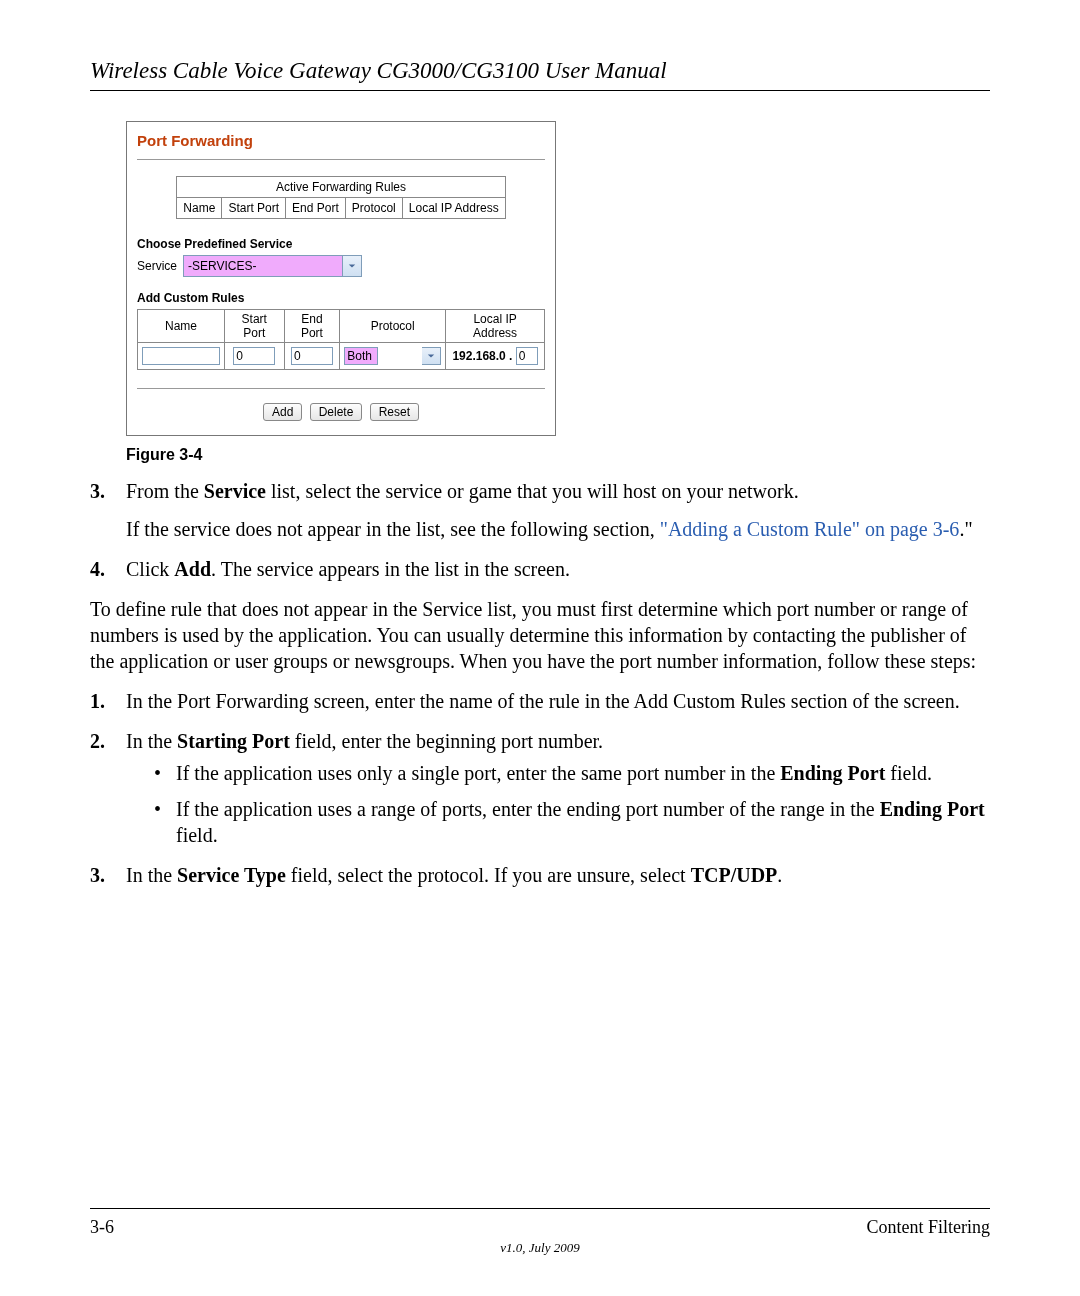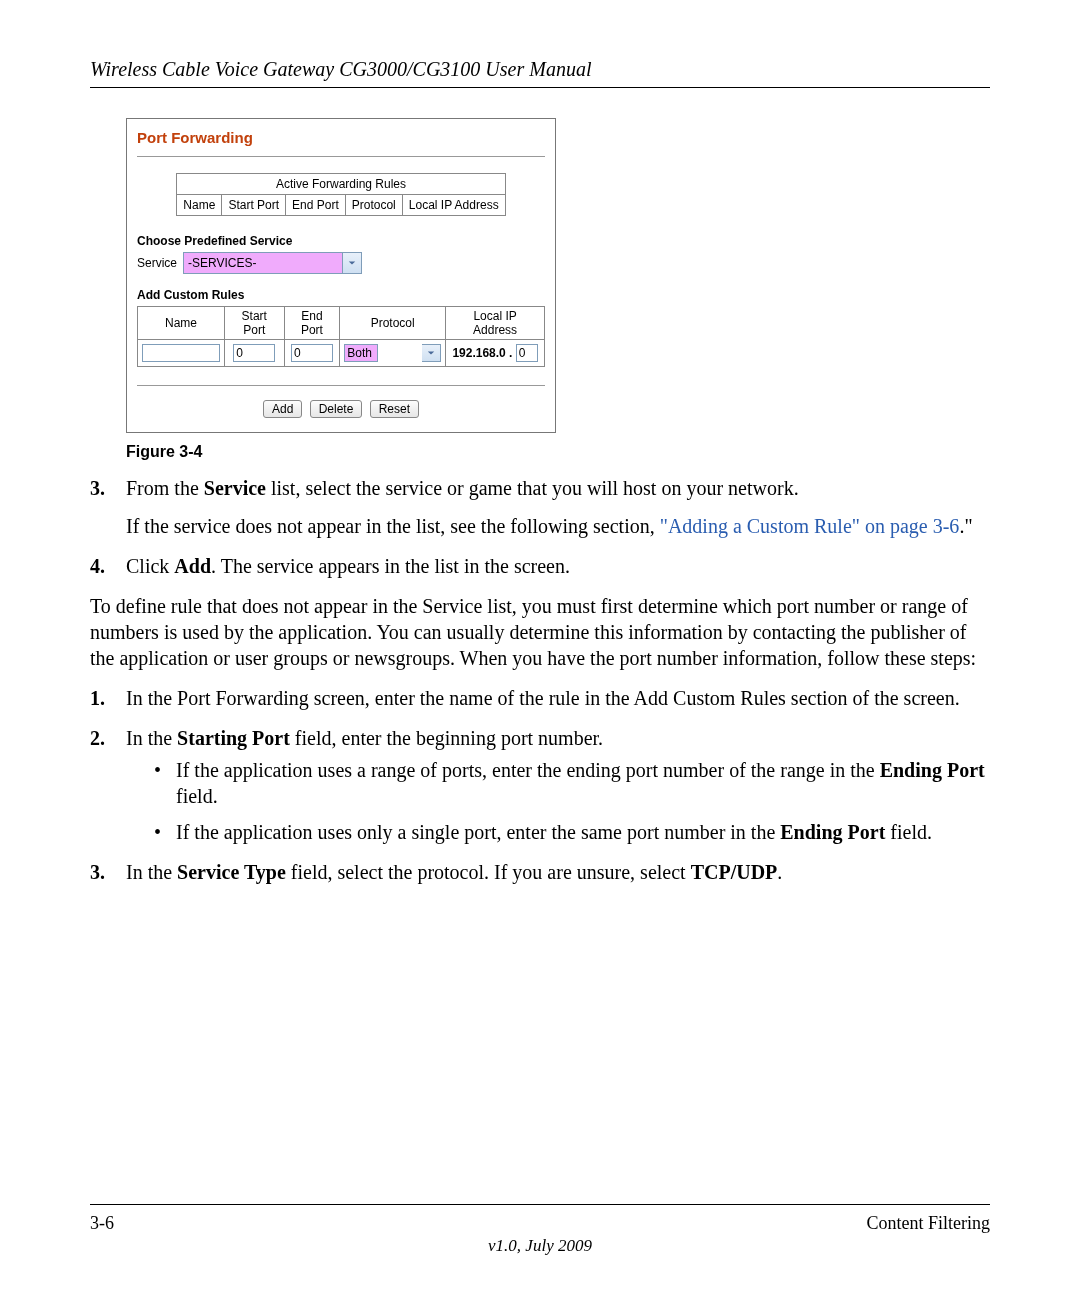--- a/index.html
+++ b/index.html
@@ -17,21 +17,21 @@
     box-sizing: border-box;
     position: relative;
   }
   .hdr-line {
     border-bottom: 1px solid #000;
     padding-bottom: 6px;
     margin-bottom: 30px;
   }
   .hdr-title {
     font-style: italic;
-    font-size: 20px;
+    font-size: 23px;
   }
   .router-box {
     width: 430px;
     border: 1px solid #777;
     margin: 0 0 10px 36px;
     padding: 10px 10px 14px 10px;
     font-family: Arial, Helvetica, sans-serif;
     font-size: 12px;
     color: #000;
     box-sizing: border-box;
@@ -64,21 +64,21 @@
   ol.num { list-style: none; padding: 0; margin: 0; }
   ol.num > li { position: relative; padding-left: 36px; margin-bottom: 14px; }
   ol.num > li .num-lbl { position: absolute; left: 0; font-weight: bold; }
   .link { color: #2a5db0; }
   h2.section { font-family: Arial, Helvetica, sans-serif; font-size: 26px; font-weight: bold; margin: 26px 0 10px 0; }
   ul.bul { list-style: none; padding: 0; margin: 6px 0 0 28px; }
   ul.bul > li { position: relative; padding-left: 22px; margin-bottom: 10px; }
   ul.bul > li::before { content: "•"; position: absolute; left: 0; }
   .footer { position: absolute; left: 90px; right: 90px; bottom: 40px; }
   .ftr-line { border-top: 1px solid #000; padding-top: 8px; display: flex; justify-content: space-between; font-size: 18px; }
-  .ftr-ver { text-align: center; font-style: italic; font-size: 17px; margin-top: 2px; }
+  .ftr-ver { text-align: center; font-style: italic; font-size: 13px; margin-top: 2px; }
   b { font-weight: bold; }
 </style>
 </head>
 <body>
 
 <div class="page">
 
   <div class="hdr-line">
     <span class="hdr-title">Wireless Cable Voice Gateway CG3000/CG3100 User Manual</span>
   </div>
@@ -176,24 +176,24 @@
     <ol class="num">
       <li>
         <span class="num-lbl">1.</span>
         <span>In the Port Forwarding screen, enter the name of the rule in the Add Custom Rules section of the screen.</span>
       </li>
       <li>
         <span class="num-lbl">2.</span>
         <span>In the </span><b>Starting Port</b><span> field, enter the beginning port number.</span>
         <ul class="bul">
           <li>
-            <span>If the application uses a range of ports, enter the ending port number of the range in the </span><b>Ending Port</b><span> field.</span>
+            <span>If the application uses only a single port, enter the same port number in the </span><b>Ending Port</b><span> field.</span>
           </li>
           <li>
-            <span>If the application uses only a single port, enter the same port number in the </span><b>Ending Port</b><span> field.</span>
+            <span>If the application uses a range of ports, enter the ending port number of the range in the </span><b>Ending Port</b><span> field.</span>
           </li>
         </ul>
       </li>
       <li>
         <span class="num-lbl">3.</span>
         <span>In the </span><b>Service Type</b><span> field, select the protocol. If you are unsure, select </span><b>TCP/UDP</b><span>.</span>
       </li>
     </ol>
   </div>
 

